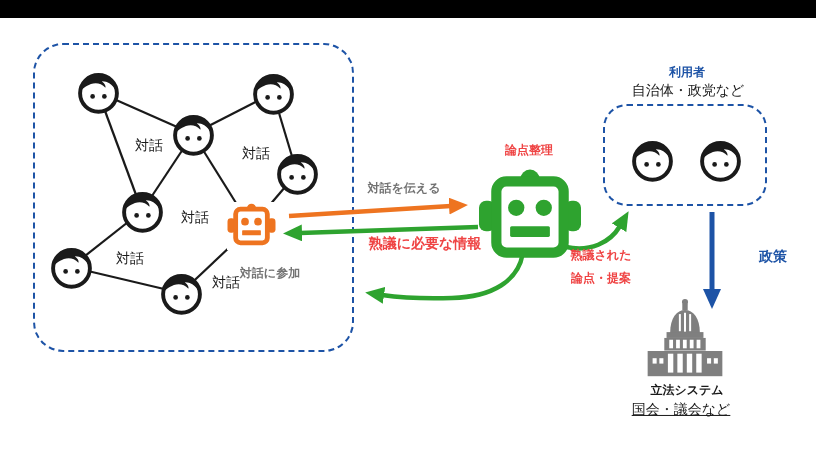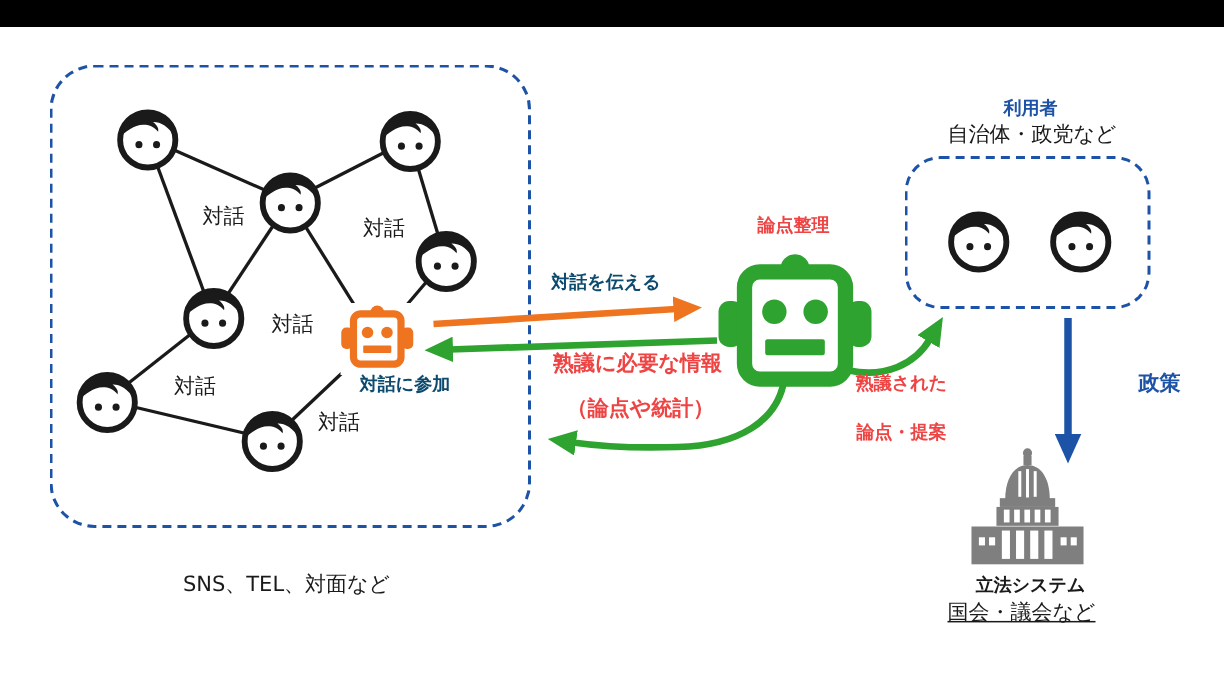--- a/index.html
+++ b/index.html
@@ -13,21 +13,21 @@
   .users-box{left:603px;top:104px;width:160px;height:98px;border-radius:24px;}
   .layer{position:absolute;left:0;top:0;width:816px;height:460px;}
   .lbl{
     position:absolute;transform:translate(-50%,-50%);white-space:nowrap;
     font-size:14px;line-height:1.15;color:#1a1a1a;text-align:center;
   }
   .bold{font-weight:bold;}
   .fs15{font-size:12px;}
   .c-blue{color:#1D53A6;}
   .c-green{color:#ef4444;}
-  .c-orange{color:#0c4a6e;}
+  .c-orange{color:#737373;}
 </style>
 </head>
 <body>
 
 <div class="canvas">
 
   <div class="topbar"></div>
 
   <div class="dashed-box community-box"></div>
   <div class="dashed-box users-box"></div>
@@ -133,28 +133,26 @@
 
     <use href="#capitol" x="640" y="297" width="90" height="81" style="color:#7F7F7F"></use>
   </svg>
 
   <div class="lbl" style="left:149px;top:145px;">対話</div>
   <div class="lbl" style="left:256px;top:153px;">対話</div>
   <div class="lbl" style="left:195px;top:217px;">対話</div>
   <div class="lbl" style="left:130px;top:258px;">対話</div>
   <div class="lbl" style="left:226px;top:282px;">対話</div>
 
-  <div class="lbl bold fs15 c-orange" style="left:270px;top:257px;">対話に参加</div>
+  <div class="lbl bold fs15 c-orange" style="left:270px;top:274px;">対話に参加</div>
   <div class="lbl bold fs15 c-orange" style="left:404px;top:189px;">対話を伝える</div>
   <div class="lbl bold fs15 c-green" style="left:529px;top:151px;">論点整理</div>
   <div class="lbl bold c-green" style="left:425px;top:243px;">熟議に必要な情報</div>
-  <div class="lbl bold c-green" style="left:427px;top:273px;">（論点や統計）</div>
   <div class="lbl bold fs15 c-green" style="left:601px;top:256px;">熟議された</div>
-  <div class="lbl bold fs15 c-green" style="left:601px;top:289px;">論点・提案</div>
+  <div class="lbl bold fs15 c-green" style="left:601px;top:279px;">論点・提案</div>
   <div class="lbl bold c-blue" style="left:737px;top:256px;margin-left:36px;">政策</div>
 
-  <div class="lbl" style="left:191px;top:390px;">SNS、TEL、対面など</div>
   <div class="lbl bold fs15 c-blue" style="left:687px;top:73px;">利用者</div>
   <div class="lbl" style="left:688px;top:90px;">自治体・政党など</div>
   <div class="lbl bold fs15" style="left:687px;top:391px;">立法システム</div>
   <div class="lbl" style="left:681px;top:409px;text-decoration:underline;">国会・議会など</div>
 
 </div>
 
 </body></html>

